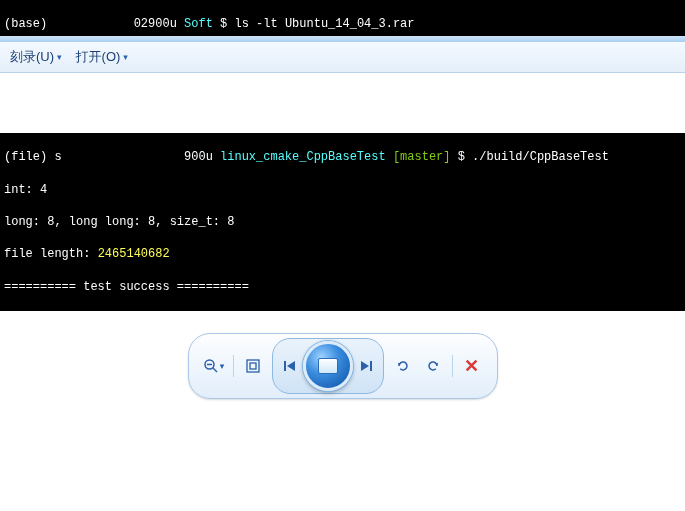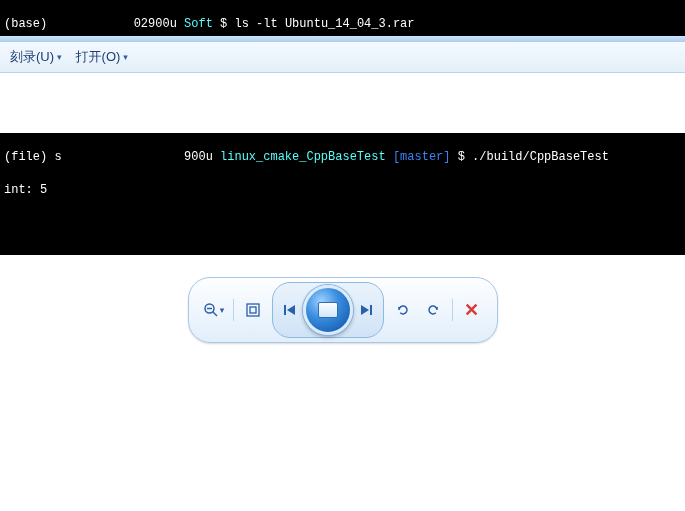--- a/index.html
+++ b/index.html
@@ -1,20 +1,20 @@
 <!DOCTYPE html>
 <html><head>
 <meta charset="utf-8">
 <style>
 body{margin:0;padding:0;font-family:"Microsoft YaHei",sans-serif;font-size:12px;background:#fff;width:685px}
 .term{background:#000;color:#fff;font-family:"Courier New",monospace;font-size:12px;line-height:1.35;padding:0 4px;white-space:pre;overflow:hidden}
 .term .line{display:block}
 .cyan{color:#5ff}
 .yellow{color:#ff5}
-.magenta{color:#3b82f6}
+.magenta{color:#84cc16}
 .bluebar{height:6px;background:linear-gradient(#cfe3f7,#a9cff0)}
 .toolbar1{background:linear-gradient(#f4f9ff,#e4eff9);border-bottom:1px solid #b9d2e8;padding:6px 10px;display:flex;gap:14px;align-items:flex-start;color:#1a3e75;font-size:13px}
 .toolbar1 .menu{display:flex;align-items:center;gap:3px;cursor:pointer}
 .toolbar1 .tri{font-size:9px;color:#2a5faa}
 .mid-space{height:60px;background:#fff}
 .term1{height:36px}
 .term2{min-height:122px}
 .ctrlwrap{display:flex;justify-content:center;padding:22px 0 18px;background:#fff}
 .ctrlbar{display:flex;align-items:center;gap:0;background:linear-gradient(#fdfeff,#e2eefb);border:1px solid #a9c7e6;border-radius:22px;padding:4px 10px;box-shadow:0 1px 2px rgba(0,0,0,.15)}
 .ctrlbar .btn{width:30px;height:30px;display:flex;align-items:center;justify-content:center;color:#2a5faa;font-size:15px;cursor:pointer;border-radius:6px}
@@ -46,21 +46,24 @@
   <div class="menu">
     <span>打开(O)</span>
     <span class="tri">▾</span>
   </div>
 </div>
 
 <div class="mid-space"></div>
 
 <div class="term term2">
 <span class="line"><span>(file) s</span><span>                 </span><span>900u </span><span class="cyan">linux_cmake_CppBaseTest</span><span class="magenta"> [master]</span><span> $ ./build/CppBaseTest</span></span>
-<span class="line">int: 5</span>
+<span class="line">int: 4</span>
+<span class="line">long: 8, long long: 8, size_t: 8</span>
+<span class="line"><span>file length: </span><span class="yellow">2465140682</span></span>
+<span class="line">========== test success ==========</span>
 </div>
 
 <div class="ctrlwrap">
   <div class="ctrlbar">
     <div class="btn">
       <svg viewBox="0 0 16 16">
           <circle cx="6.5" cy="6.5" r="4.5" fill="none" stroke="#2a5faa" stroke-width="1.5"></circle>
           <line x1="10" y1="10" x2="14" y2="14" stroke="#2a5faa" stroke-width="1.5"></line>
           <line x1="4" y1="6.5" x2="9" y2="6.5" stroke="#2a5faa" stroke-width="1.5"></line>
         </svg>

